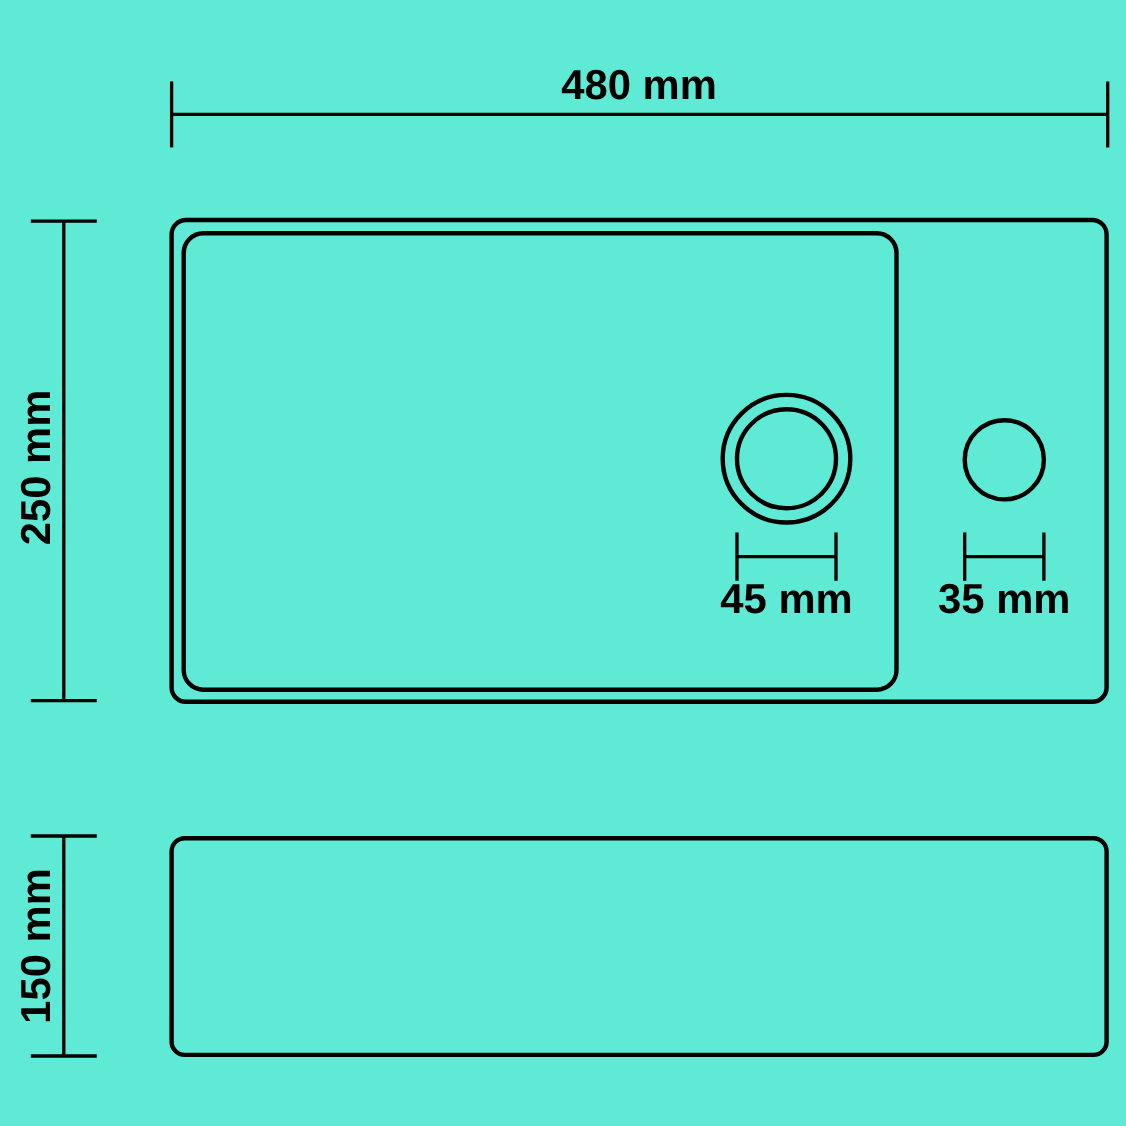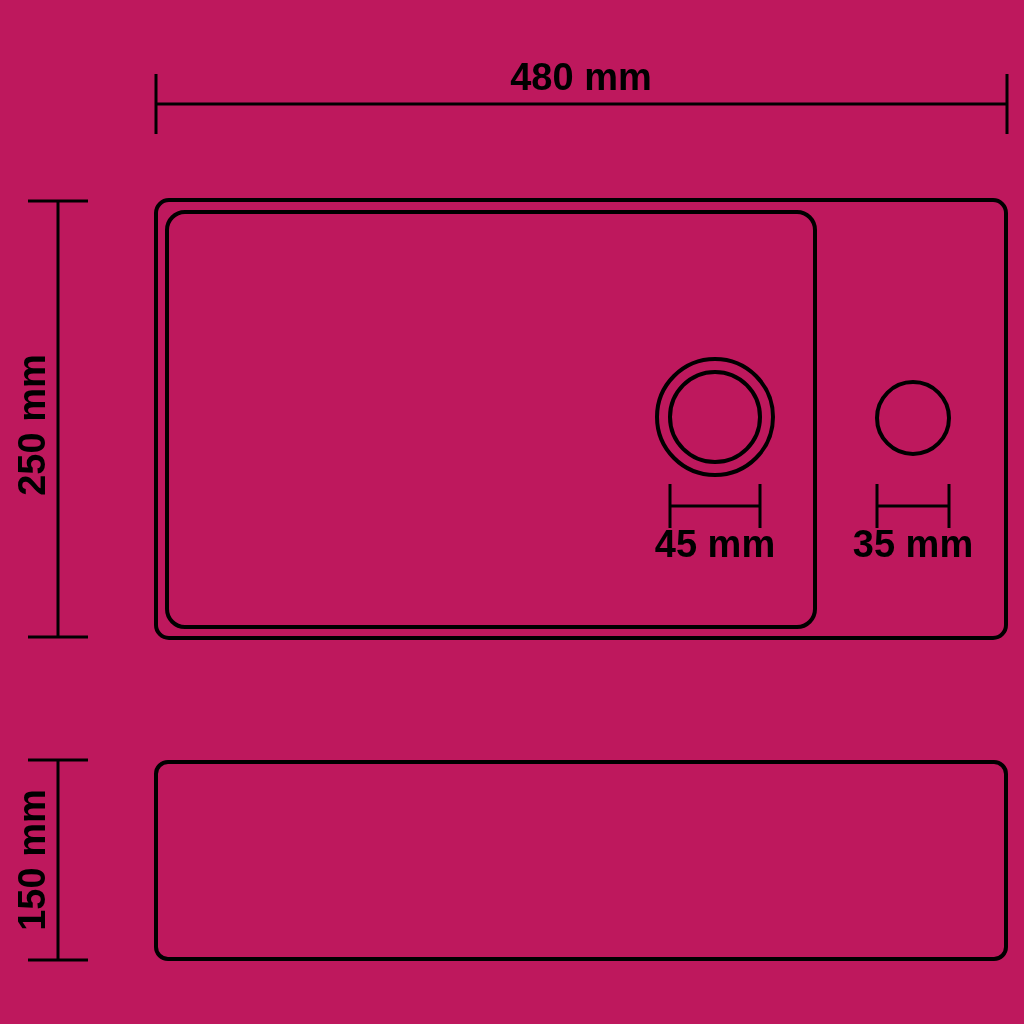--- a/index.html
+++ b/index.html
@@ -4,21 +4,21 @@
 <style>
   html, body {
     margin: 0;
     padding: 0;
     background: #ffffff;
   }
   .canvas {
     position: relative;
     width: 1024px;
     height: 1024px;
-    background: #be185d;
+    background: #5eead4;
     overflow: hidden;
   }
   svg {
     display: block;
   }
   .dim-text {
     font-family: "Liberation Sans", sans-serif;
     font-weight: bold;
     font-size: 38px;
     fill: #000000;

